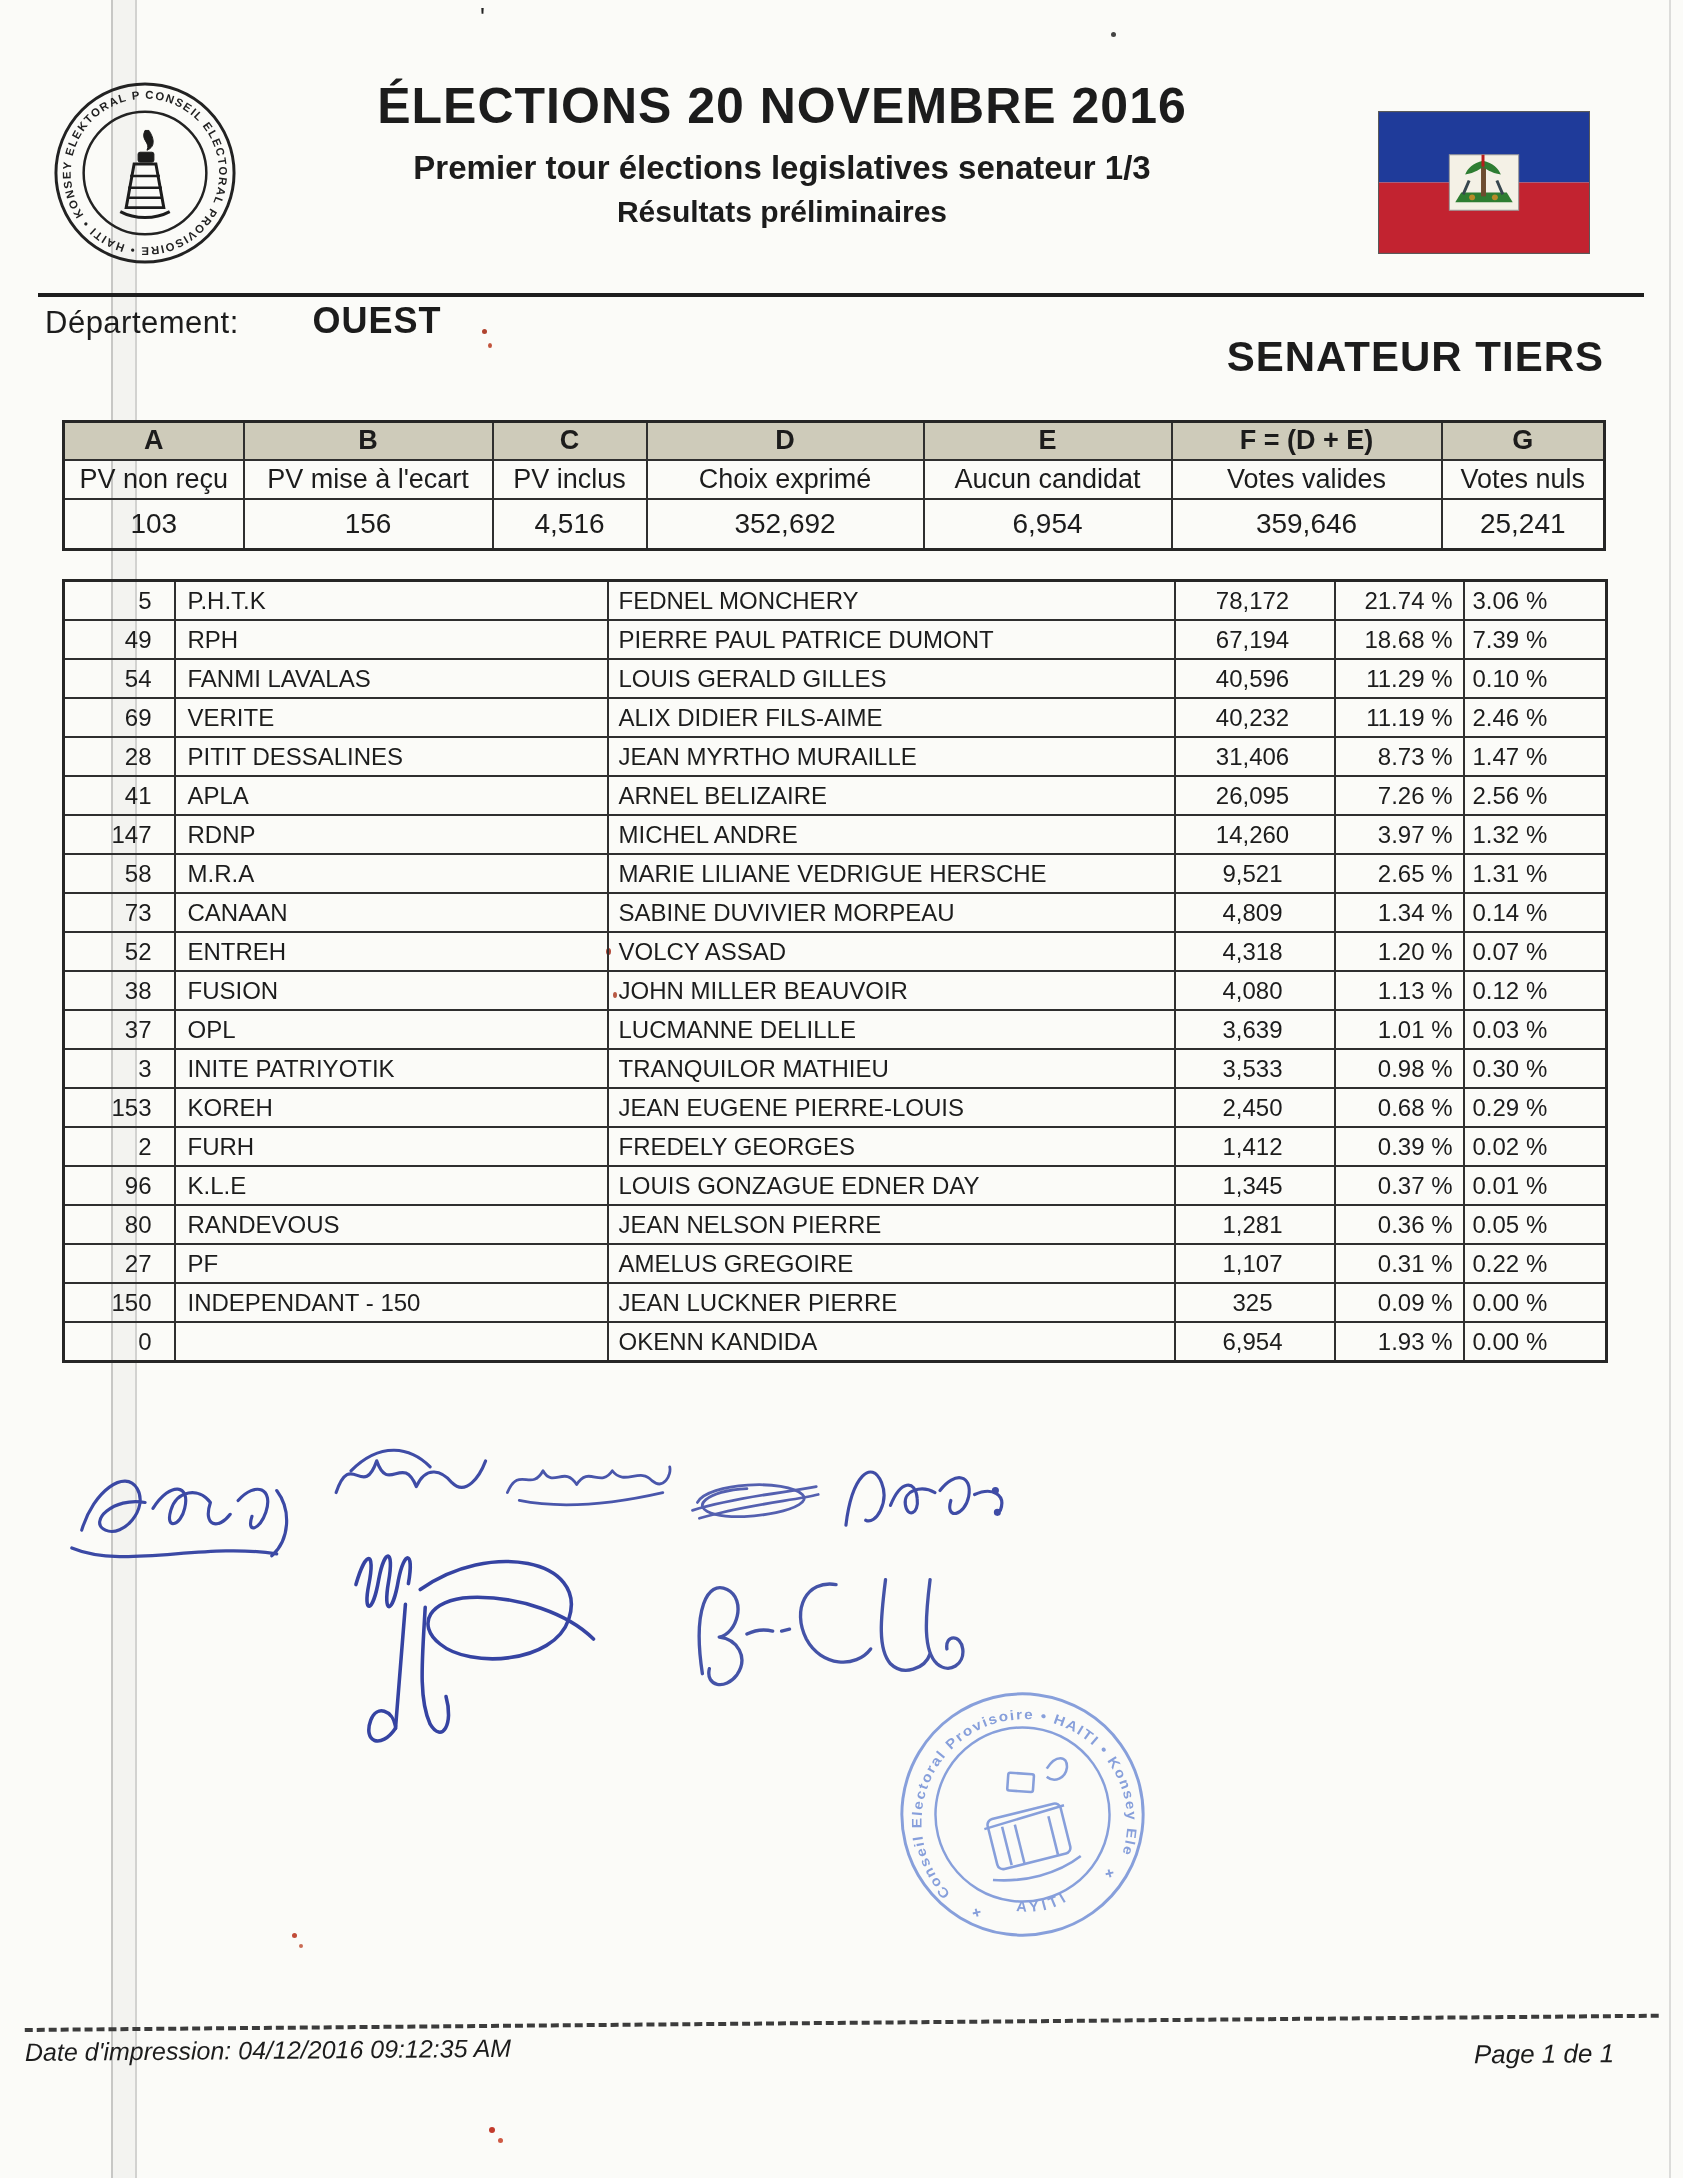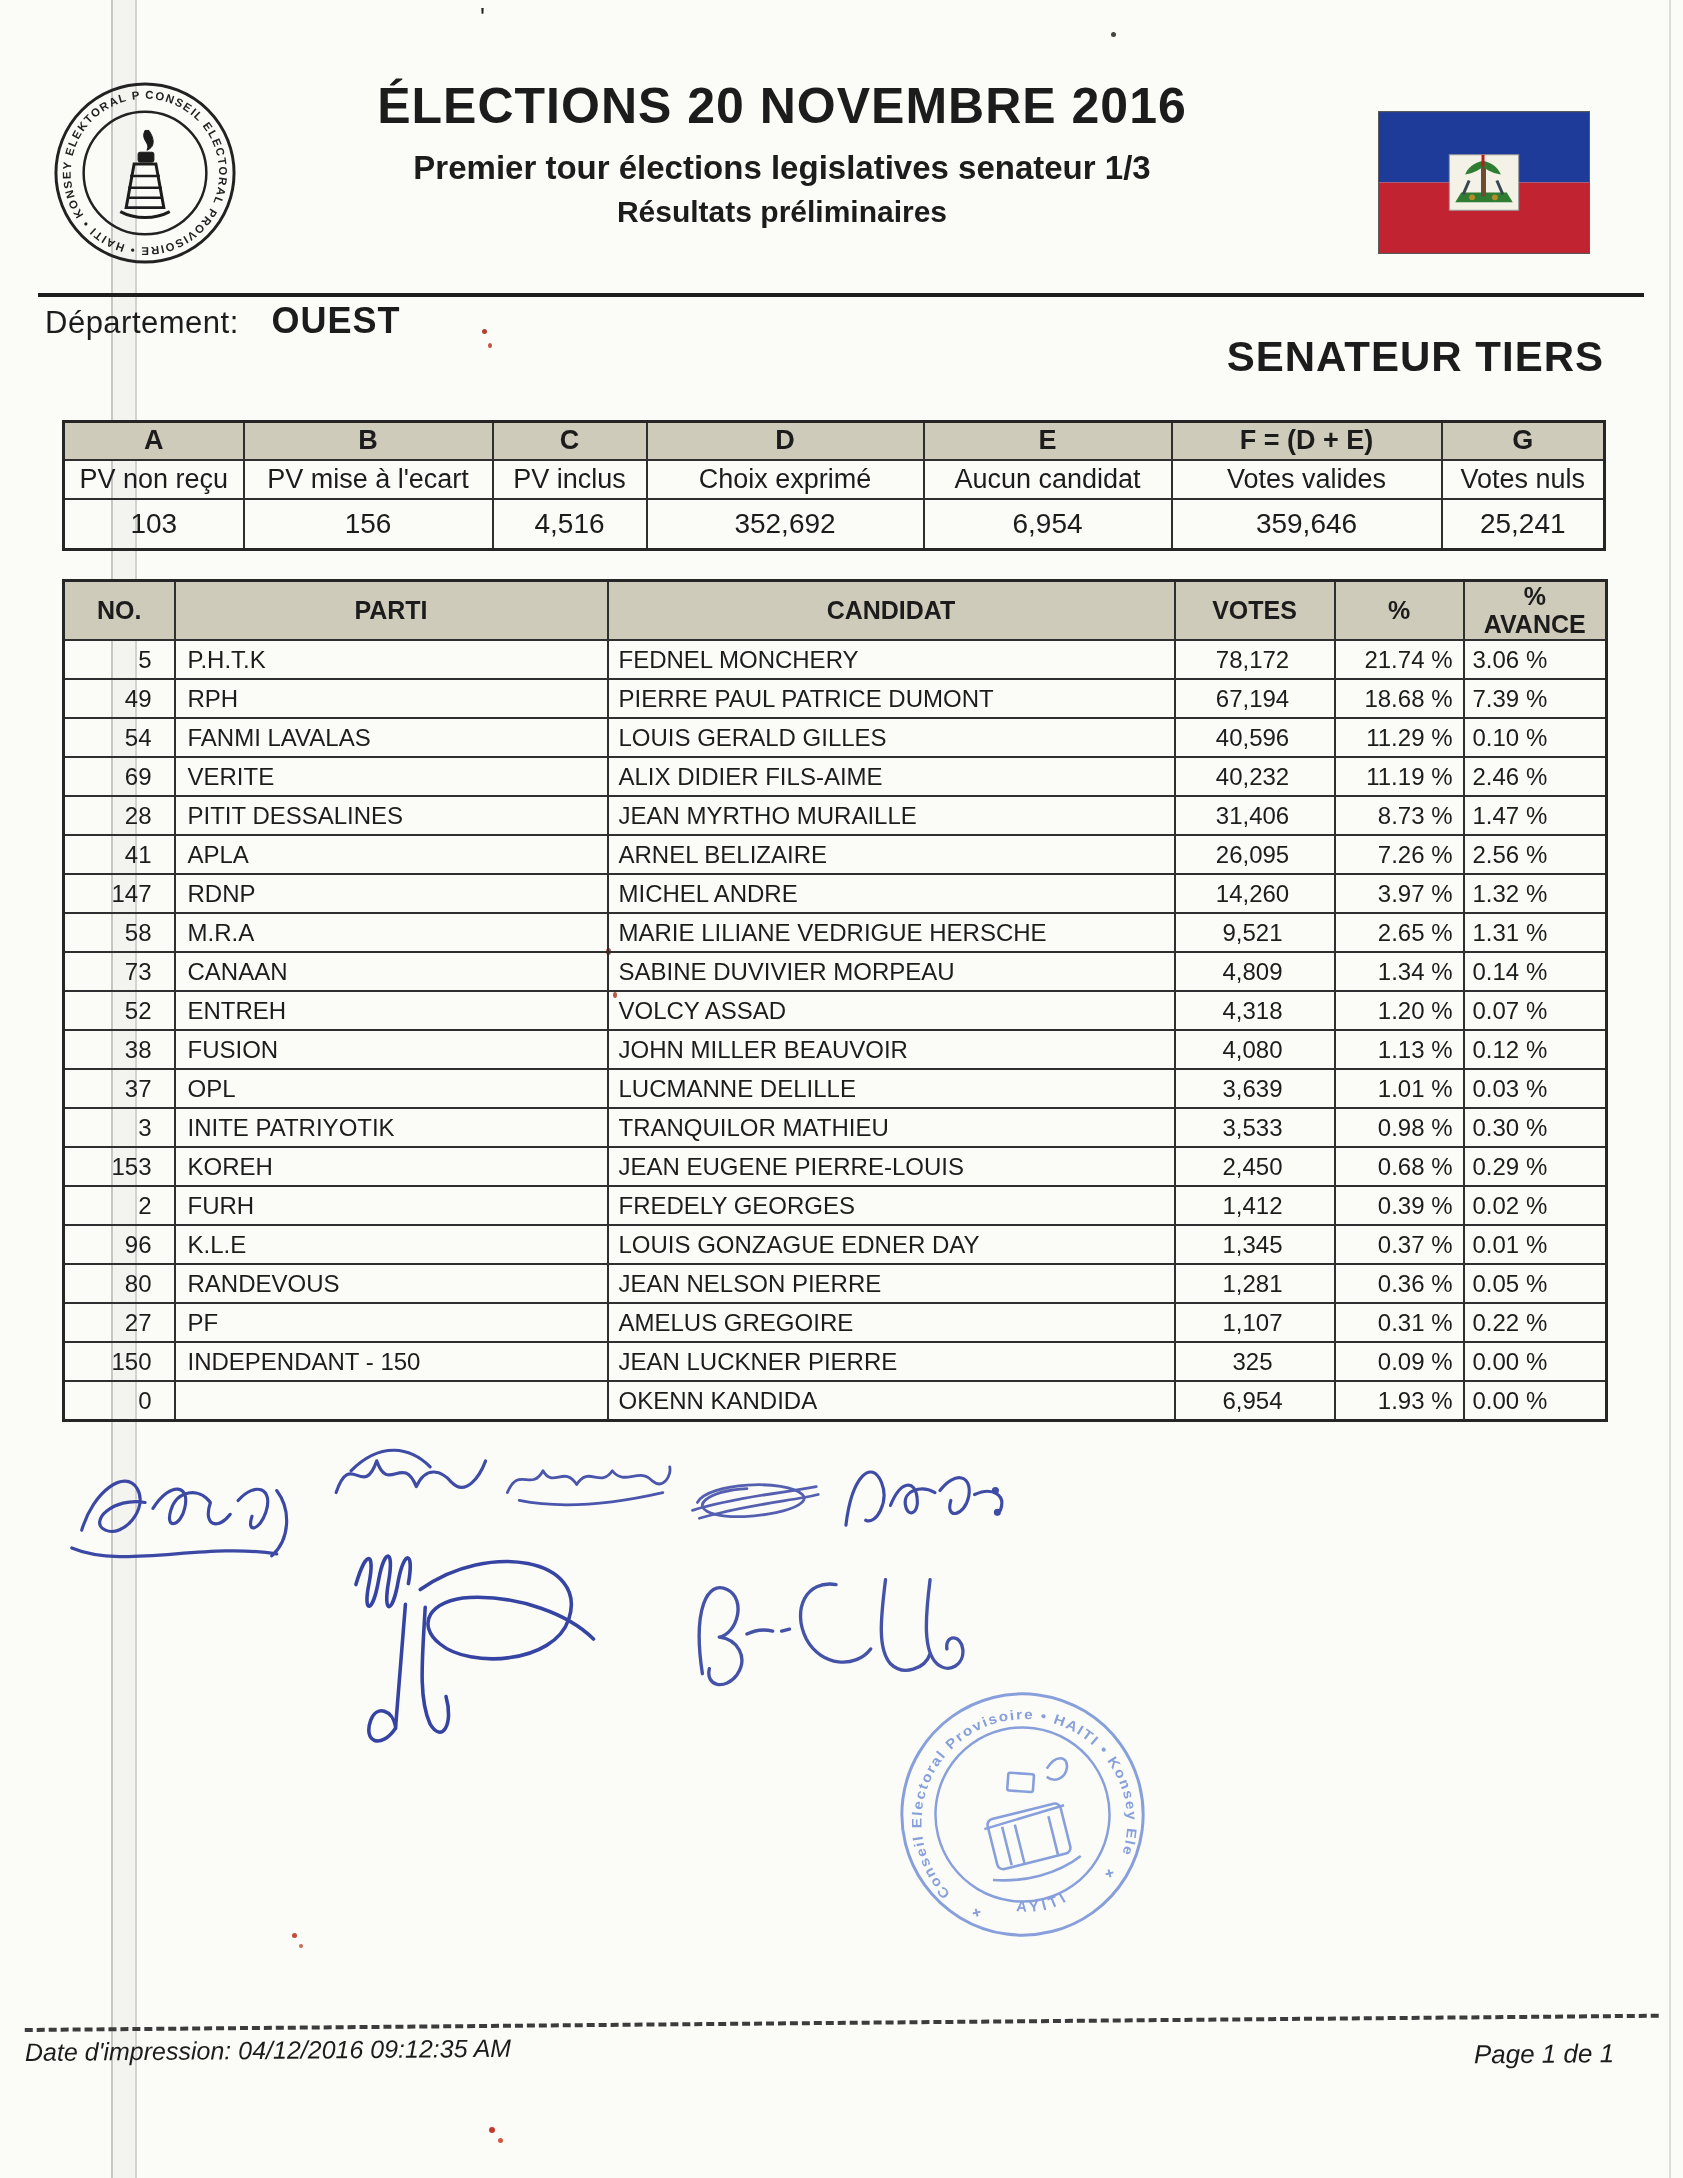--- a/index.html
+++ b/index.html
@@ -21,21 +21,21 @@
   .titles{position:absolute;left:277px;top:77px;width:1010px;text-align:center;}
   .doc-title{font-size:50px;font-weight:bold;letter-spacing:1px;}
   .doc-sub1{font-size:33px;font-weight:bold;margin-top:14px;}
   .doc-sub2{font-size:30px;font-weight:bold;margin-top:8px;}
   .seal{position:absolute;left:51px;top:79px;}
   .flag{position:absolute;left:1378px;top:111px;}
   .header-rule{position:absolute;left:38px;top:293px;width:1606px;height:4px;background:#1e1e1e;}
 
   .dept-row{position:absolute;left:45px;top:300px;font-size:31px;}
   .dept-label{letter-spacing:0.5px;margin-top:18px;}
-  .dept-value{font-weight:bold;font-size:36px;margin-left:24px;letter-spacing:1px;}
+  .dept-value{font-weight:bold;font-size:36px;margin-left:65px;letter-spacing:1px;}
   .race-title{position:absolute;left:891px;top:333px;width:713px;text-align:right;
     font-size:42px;font-weight:bold;letter-spacing:1px;}
 
   
   table{border-collapse:collapse;table-layout:fixed;}
   .summary{position:absolute;left:62px;top:420px;width:1542px;border:3px solid #262626;}
   .summary th,.summary td{border:2px solid #2f2f2f;text-align:center;padding:0;overflow:hidden;white-space:nowrap;}
   .beige{background:#cecbba;}
   .sum-letter{height:38px;font-size:27px;font-weight:bold;}
   .sum-label{height:39px;font-size:27px;font-weight:normal;}
@@ -174,28 +174,20 @@
   <table class="participants">
     <colgroup>
       <col style="width:111px">
         <col style="width:433px">
         <col style="width:567px">
       <col style="width:160px">
         <col style="width:129px">
         <col style="width:143px">
     </colgroup>
     <tbody>
-    <tr class="p-head">
-      <th class="beige">NO.</th>
-      <th class="beige">PARTI</th>
-      <th class="beige">CANDIDAT</th>
-      <th class="beige">VOTES</th>
-      <th class="beige">%</th>
-      <th class="beige" style="white-space:normal;">% AVANCE</th>
-    </tr>
     </tbody>
       <tbody id="participants-body">
         <tr class="p-row">
       <td class="c-no">5</td>
       <td class="c-parti">P.H.T.K</td>
       <td class="c-cand">FEDNEL MONCHERY</td>
       <td class="c-votes">78,172</td>
       <td class="c-pct">21.74 %</td>
       <td class="c-av">3.06 %</td>
     </tr>

